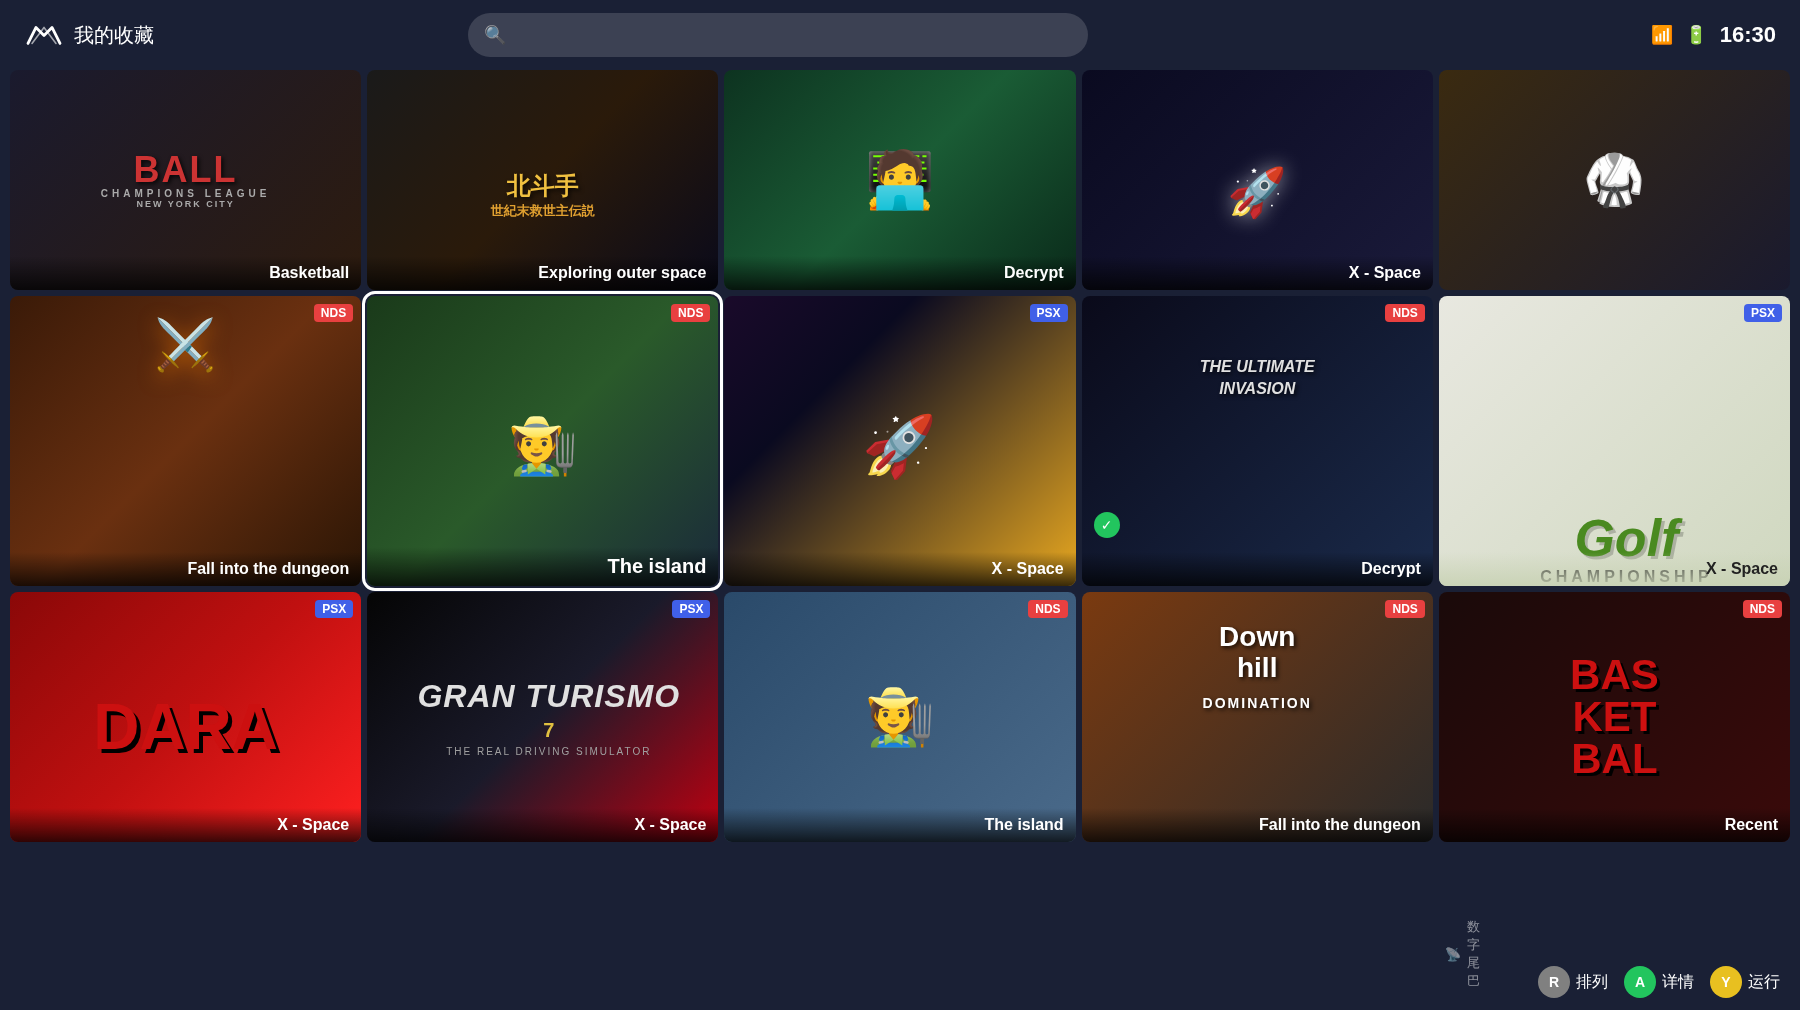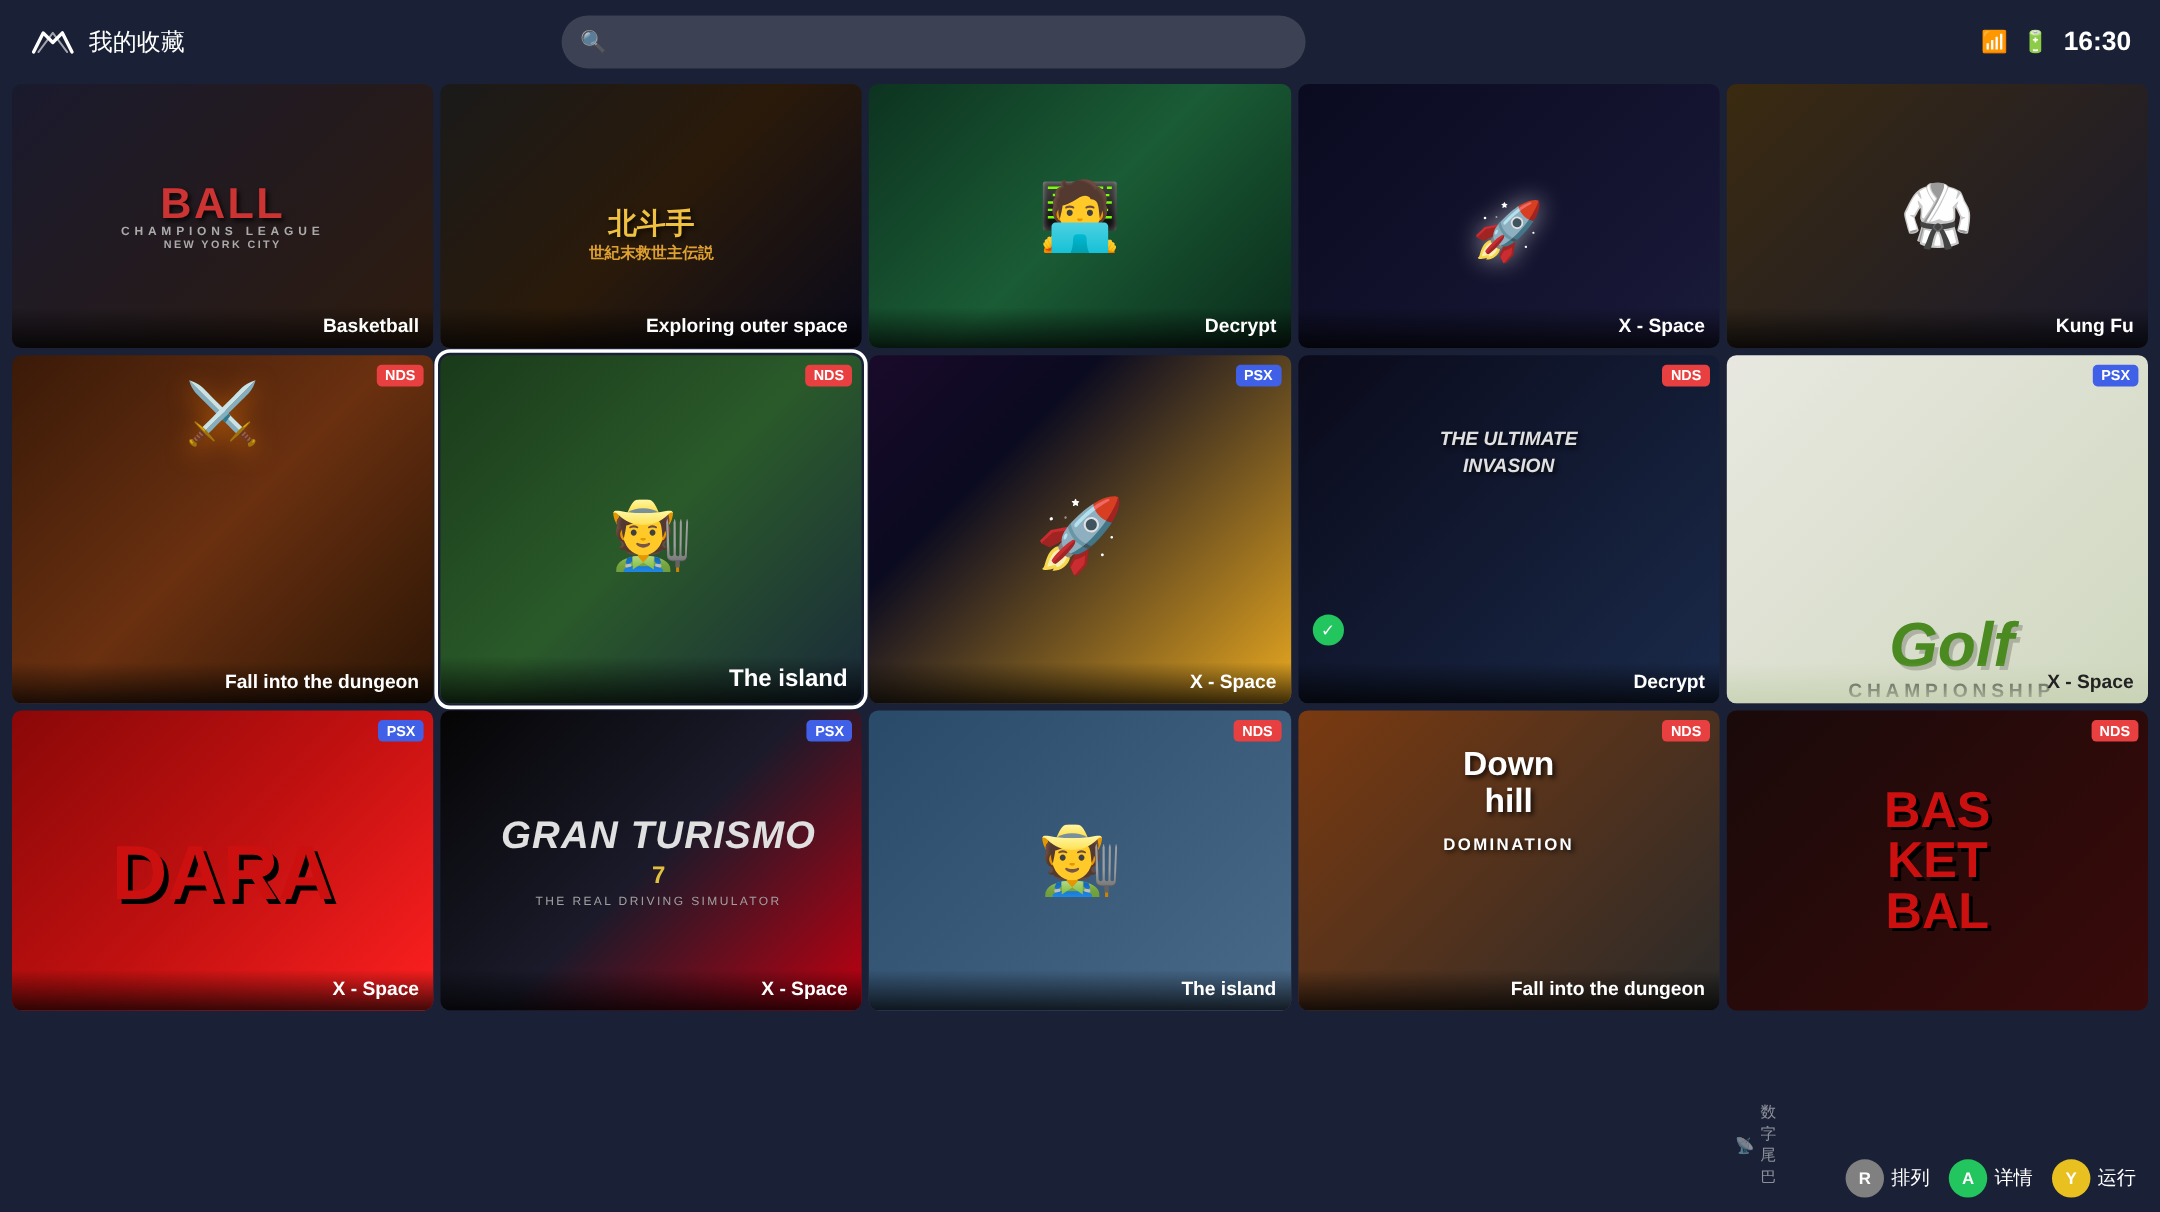--- a/index.html
+++ b/index.html
@@ -420,21 +420,20 @@
 
   <div class="game-card-top bg-xspace-top">
     <div class="game-bg spaceship">🚀</div>
     <div class="game-label-bottom">X - Space</div>
   </div>
 
   <div class="game-card-top bg-kungfu">
     <div class="game-bg" style="display:flex;align-items:center;justify-content:center;">
       <div style="font-size:50px;">🥋</div>
     </div>
-    <div class="game-label-bottom">Kung Fu</div>
   </div>
 
 </div>
 
 <div class="game-grid-mid">
 
   <div class="game-card-mid bg-dungeon">
     <div class="game-bg silhouette-art" style="padding-top:20px;">⚔️</div>
     <span class="platform-badge badge-nds">NDS</span>
     <div class="game-label-bottom">Fall into the dungeon</div>
@@ -508,20 +507,21 @@
     </div>
     <span class="platform-badge badge-nds">NDS</span>
     <div class="game-label-bottom">Fall into the dungeon</div>
   </div>
 
   <div class="game-card-bottom" style="background: linear-gradient(135deg, #1a0a0a 0%, #3a0a0a 100%);">
     <div class="game-bg" style="display:flex;align-items:center;justify-content:center;">
       <div class="basket-art" style="font-size:42px;font-weight:900;color:#cc1010;line-height:1.0;text-align:center;">BAS<br>KET<br>BAL</div>
     </div>
     <span class="platform-badge badge-nds">NDS</span>
+    <div class="game-label-bottom">Recent</div>
   </div>
 
 </div>
 
 <div class="action-bar">
 
   <div class="watermark">
     <span>📡</span>
     <span>数字尾巴</span>
   </div>

